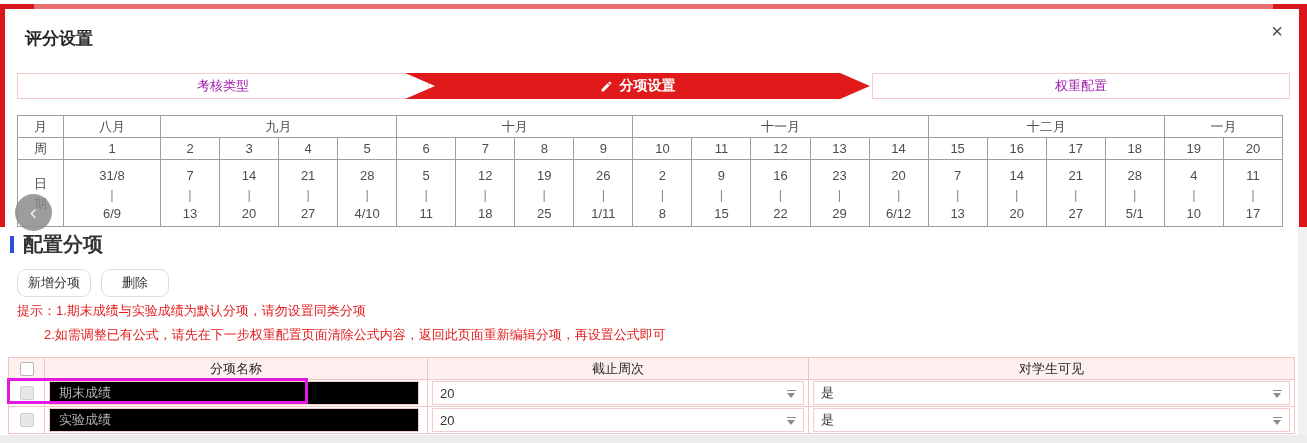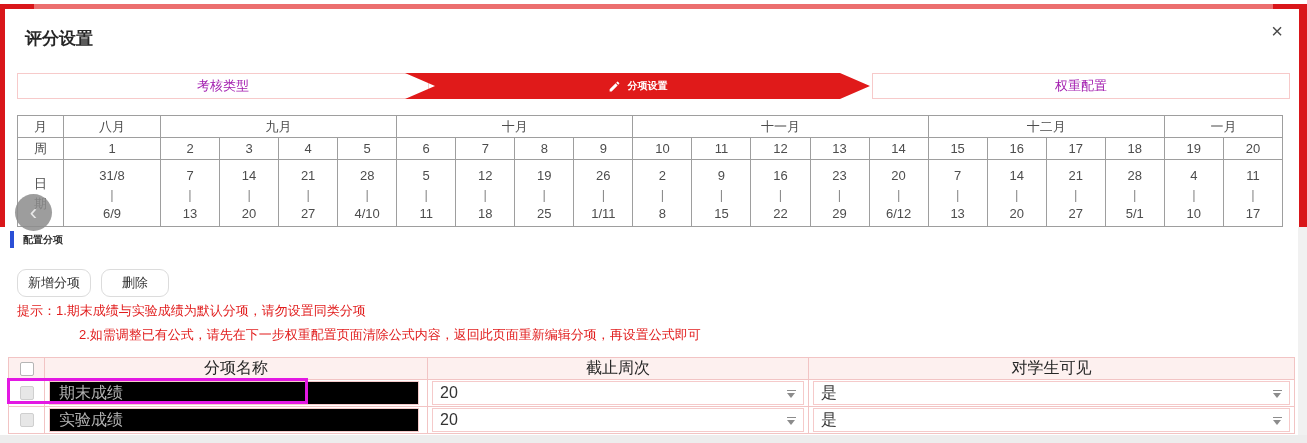--- a/index.html
+++ b/index.html
@@ -20,55 +20,55 @@
   .modal-title{position:absolute;top:27px;left:17px;font-size:17px;font-weight:bold;color:#262626;margin-left:8px;}
 
   
   .steps{position:absolute;top:73px;left:0;width:1307px;height:26px;}
   .step-box{position:absolute;top:0;height:26px;border:1px solid #f7caca;background:#fff;
             display:flex;align-items:center;justify-content:center;font-size:13px;color:#a21caf;box-sizing:border-box;}
   .step1{left:17px;width:412px;}
   .step3{left:872px;width:418px;}
   .step-active{position:absolute;top:0;left:405px;width:465px;height:26px;background:#e01a1a;
                display:flex;align-items:center;justify-content:center;gap:7px;
-               color:#fff;font-size:10px;font-weight:bold;z-index:2;
+               color:#fff;font-size:14px;font-weight:bold;z-index:2;
                clip-path:polygon(0 0,calc(100% - 30px) 0,100% 50%,calc(100% - 30px) 100%,0 100%,30px 50%);}
 
   
   .cal-wrap{position:absolute;top:115px;left:17px;width:1266px;}
   table.cal{border-collapse:collapse;table-layout:fixed;width:1266px;font-size:13px;color:#4d4d4d;}
   table.cal td{border:1px solid #9e9e9e;text-align:center;padding:0;}
   tr.mrow td,tr.wrow td{height:21px;}
   tr.drow td{height:64px;line-height:19px;padding-top:2px;vertical-align:middle;}
   .vlbl{display:inline-block;width:15px;line-height:20px;word-break:break-all;}
   .pipe{color:#8a8a8a;}
 
   .prevbtn{position:absolute;top:194px;left:15px;width:37px;height:37px;border-radius:50%;
            background:rgba(140,140,140,.85);display:flex;align-items:center;justify-content:center;
            color:#e9e9e9;font-size:22px;line-height:1;cursor:pointer;z-index:3;}
 
   
   .section-head{position:absolute;top:231px;left:10px;display:flex;align-items:center;gap:9px;}
   .blue-bar{width:4px;height:17px;background:#2b4fd6;}
-  .section-title{font-size:10px;font-weight:bold;color:#333;}
+  .section-title{font-size:20px;font-weight:bold;color:#333;}
 
   
   .btn{position:absolute;top:269px;height:28px;background:#fff;border:1px solid #dcdcdc;border-radius:9px;
        font-size:13px;color:#333;display:flex;align-items:center;justify-content:center;cursor:pointer;box-sizing:border-box;}
   .btn-add{left:17px;width:74px;}
   .btn-del{left:101px;width:68px;}
 
   
   .tip{position:absolute;font-size:13px;color:#e11d1d;white-space:nowrap;}
   .tip1{top:302px;left:17px;}
-  .tip2{top:326px;left:44px;margin-left:35px;}
+  .tip2{top:326px;left:44px;}
 
   
   .items-wrap{position:absolute;top:357px;left:8px;width:1286px;}
-  table.items{border-collapse:collapse;table-layout:fixed;width:1286px;font-size:16px;}
+  table.items{border-collapse:collapse;table-layout:fixed;width:1286px;font-size:13px;}
   table.items td{border:1px solid #f2c4c4;padding:0;}
   tr.ihead td{height:21px;background:#fdf0ef;text-align:center;color:#262626;}
   tr.irow td{height:26px;background:#fff;}
   .cb{display:block;width:14px;height:14px;margin:0 auto;border:1px solid #b5b5b5;border-radius:2px;background:#fff;box-sizing:border-box;}
   .cb-dis{background:#e7e7e7;border-color:#cfcfcf;cursor:default;}
   .inp{margin:1px 8px 1px 4px;height:22px;border:1px solid #f5caca;display:flex;align-items:center;
        padding:0 9px;color:#b3b3b3;background:#000000;}
   .sel{margin:1px 4px;height:22px;border:1px solid #f5caca;display:flex;align-items:center;
        justify-content:space-between;padding:0 7px;color:#333;background:#fff;cursor:pointer;}
   .caret{position:relative;width:9px;height:9px;}

